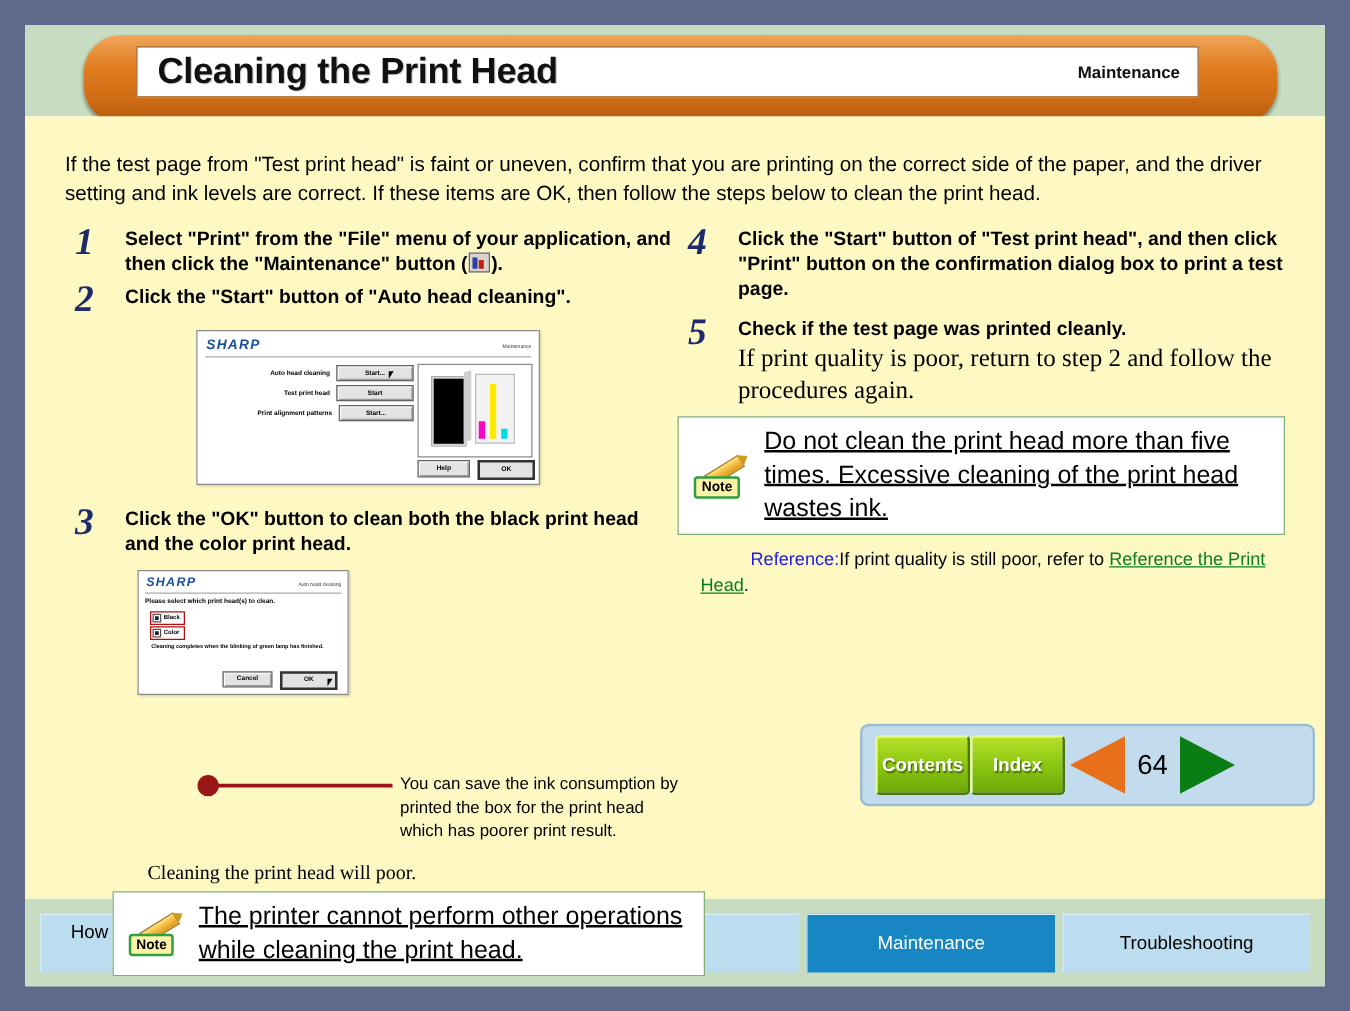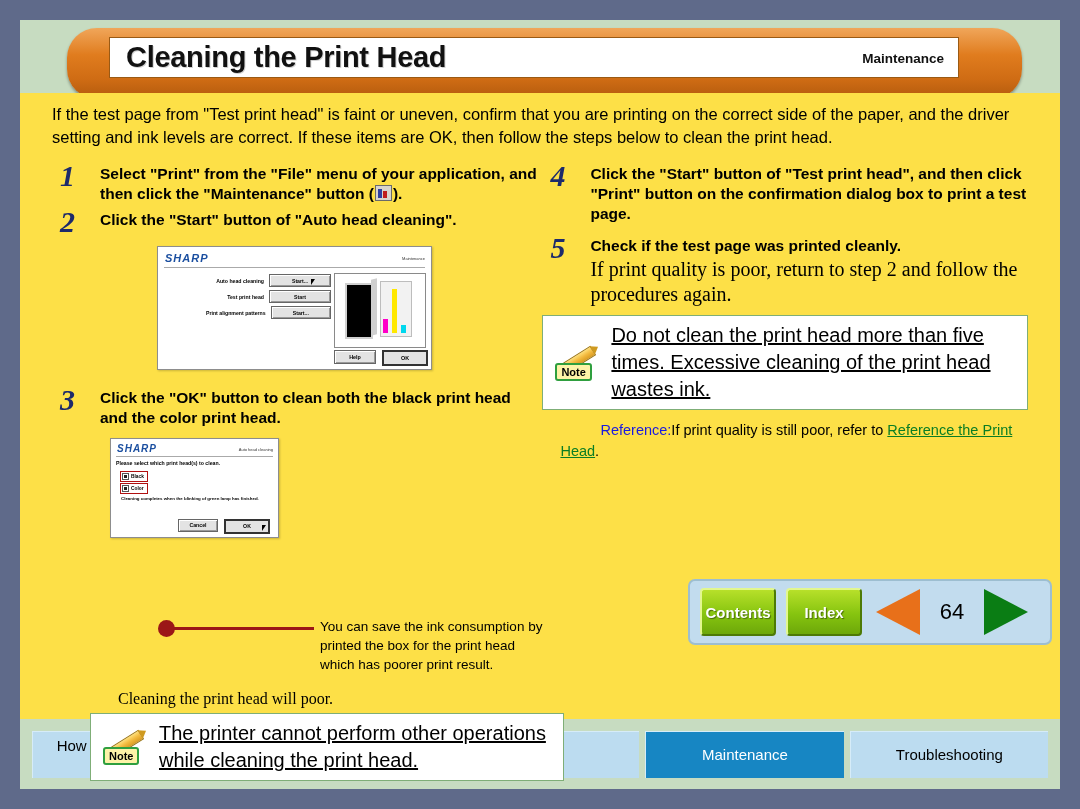--- a/index.html
+++ b/index.html
@@ -34,21 +34,21 @@
     font-size:29px;font-weight:bold;color:#111;margin-left:16px;
     letter-spacing:-.3px;text-shadow:1px 1px 0 rgba(0,0,0,.18);
     white-space:nowrap;
   }
   .title-section{
     position:absolute;right:14px;top:50%;transform:translateY(-50%);
     font-size:13.5px;font-weight:bold;color:#111;
   }
   
   .content{
-    flex:1 1 auto;position:relative;background:#fde047;padding:0 32px;
+    flex:1 1 auto;position:relative;background:#fef9c3;padding:18px 32px;
   }
   .intro{
     font-size:16.5px;color:#000;line-height:1.42;padding-top:10px;
     width:1010px;
   }
   .cols{display:flex;gap:0;margin-top:10px;}
   .col-left{width:505px;}
   .col-right{width:500px;}
   .step{display:flex;margin-bottom:2px;}
   .step-num{
@@ -165,21 +165,21 @@
   .note-right{margin-top:8px;width:auto;}
   .reference{
     margin-top:10px;font-size:14.5px;line-height:1.4;padding-left:18px;
   }
   .ref-label{color:#1a1ae0;margin-left:40px;}
   .ref-link{color:#0a7d24;text-decoration:underline;}
   
   .navbox{
     position:absolute;right:8px;bottom:74px;width:350px;height:62px;
     background:#c2dcee;border:2px solid #9dbed0;border-radius:7px;
-    display:flex;align-items:center;padding-left:10px;gap:10px;
+    display:flex;align-items:center;padding-left:10px;
   }
   .gbtn{
     width:72px;height:44px;border-radius:4px;
     background:linear-gradient(180deg,#b7e02a 0%,#86c40f 55%,#6da80a 100%);
     border-top:2px solid #e2f78f;border-left:2px solid #e2f78f;
     border-right:2px solid #4d7a06;border-bottom:2px solid #4d7a06;
     display:flex;align-items:center;justify-content:center;
     color:#fff;font-size:15px;font-weight:bold;
     text-shadow:1px 1px 1px rgba(0,0,0,.45);
   }

